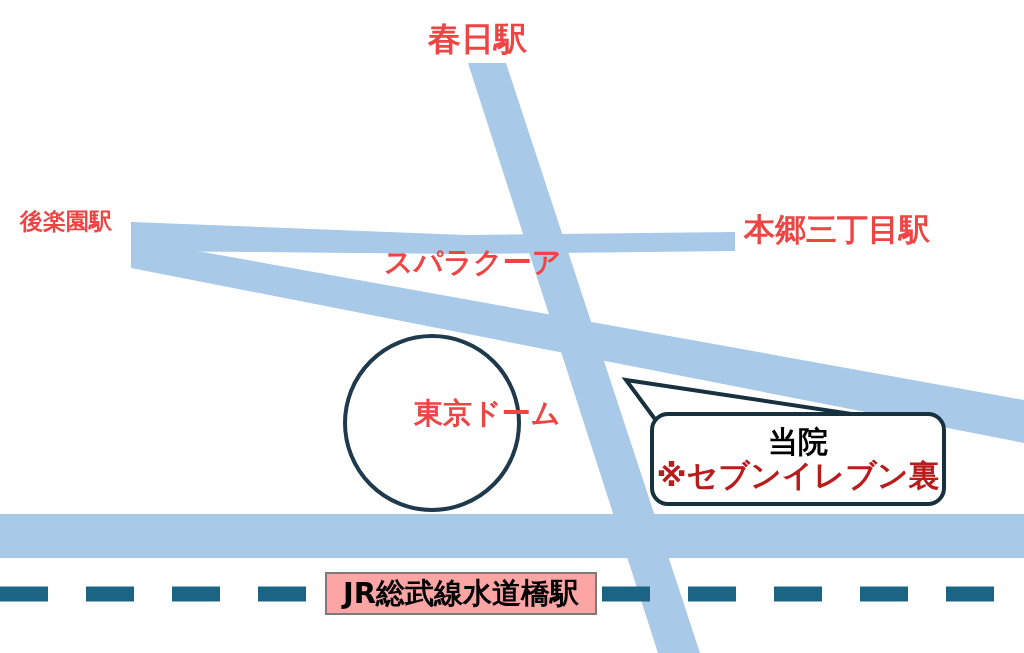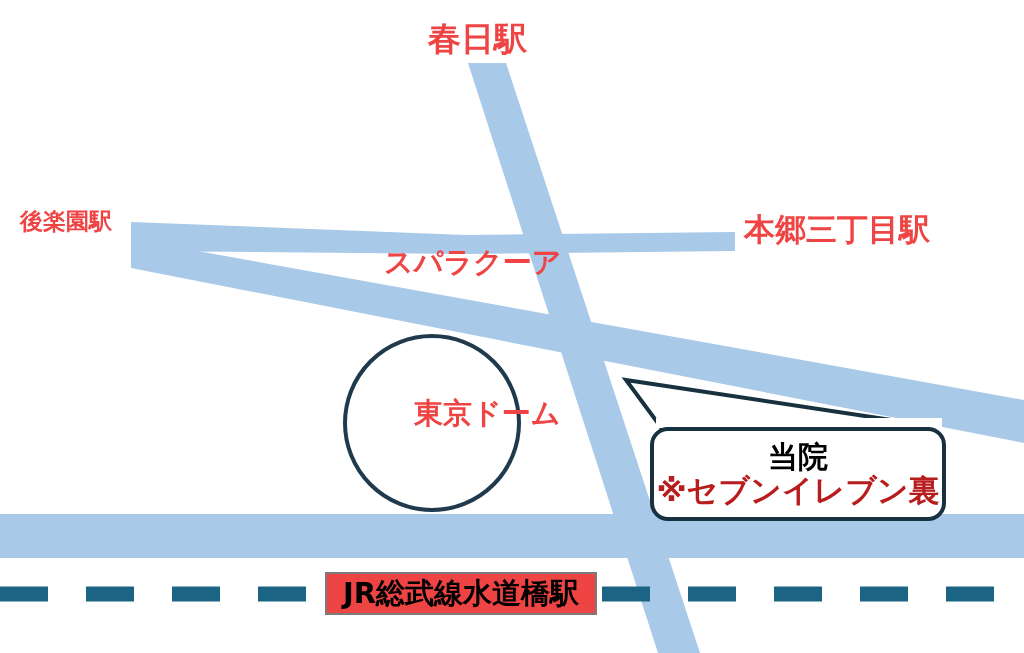--- a/index.html
+++ b/index.html
@@ -50,21 +50,21 @@
     border: 4px solid #1e3a4c;
     border-radius: 50%;
     background: transparent;
     box-sizing: border-box;
   }
 
   
   .callout-box {
     position: absolute;
     left: 650px;
-    top: 427px;
+    top: 412px;
     width: 296px;
     height: 94px;
     border: 4px solid #17313f;
     border-radius: 18px;
     background: #ffffff;
     box-sizing: border-box;
     display: flex;
     flex-direction: column;
     align-items: center;
     justify-content: center;
@@ -87,21 +87,21 @@
   }
 
   
   .jr-box {
     position: absolute;
     left: 325px;
     top: 572px;
     width: 272px;
     height: 43px;
     border: 2px solid #7b7b7b;
-    background: #ef4444;
+    background: #fca5a5;
     box-sizing: border-box;
     display: flex;
     align-items: center;
     justify-content: center;
   }
   .jr-box-label {
     font-family: "DejaVu Sans", "Liberation Sans", sans-serif;
     font-weight: 700;
     font-size: 29px;
     color: #000;

